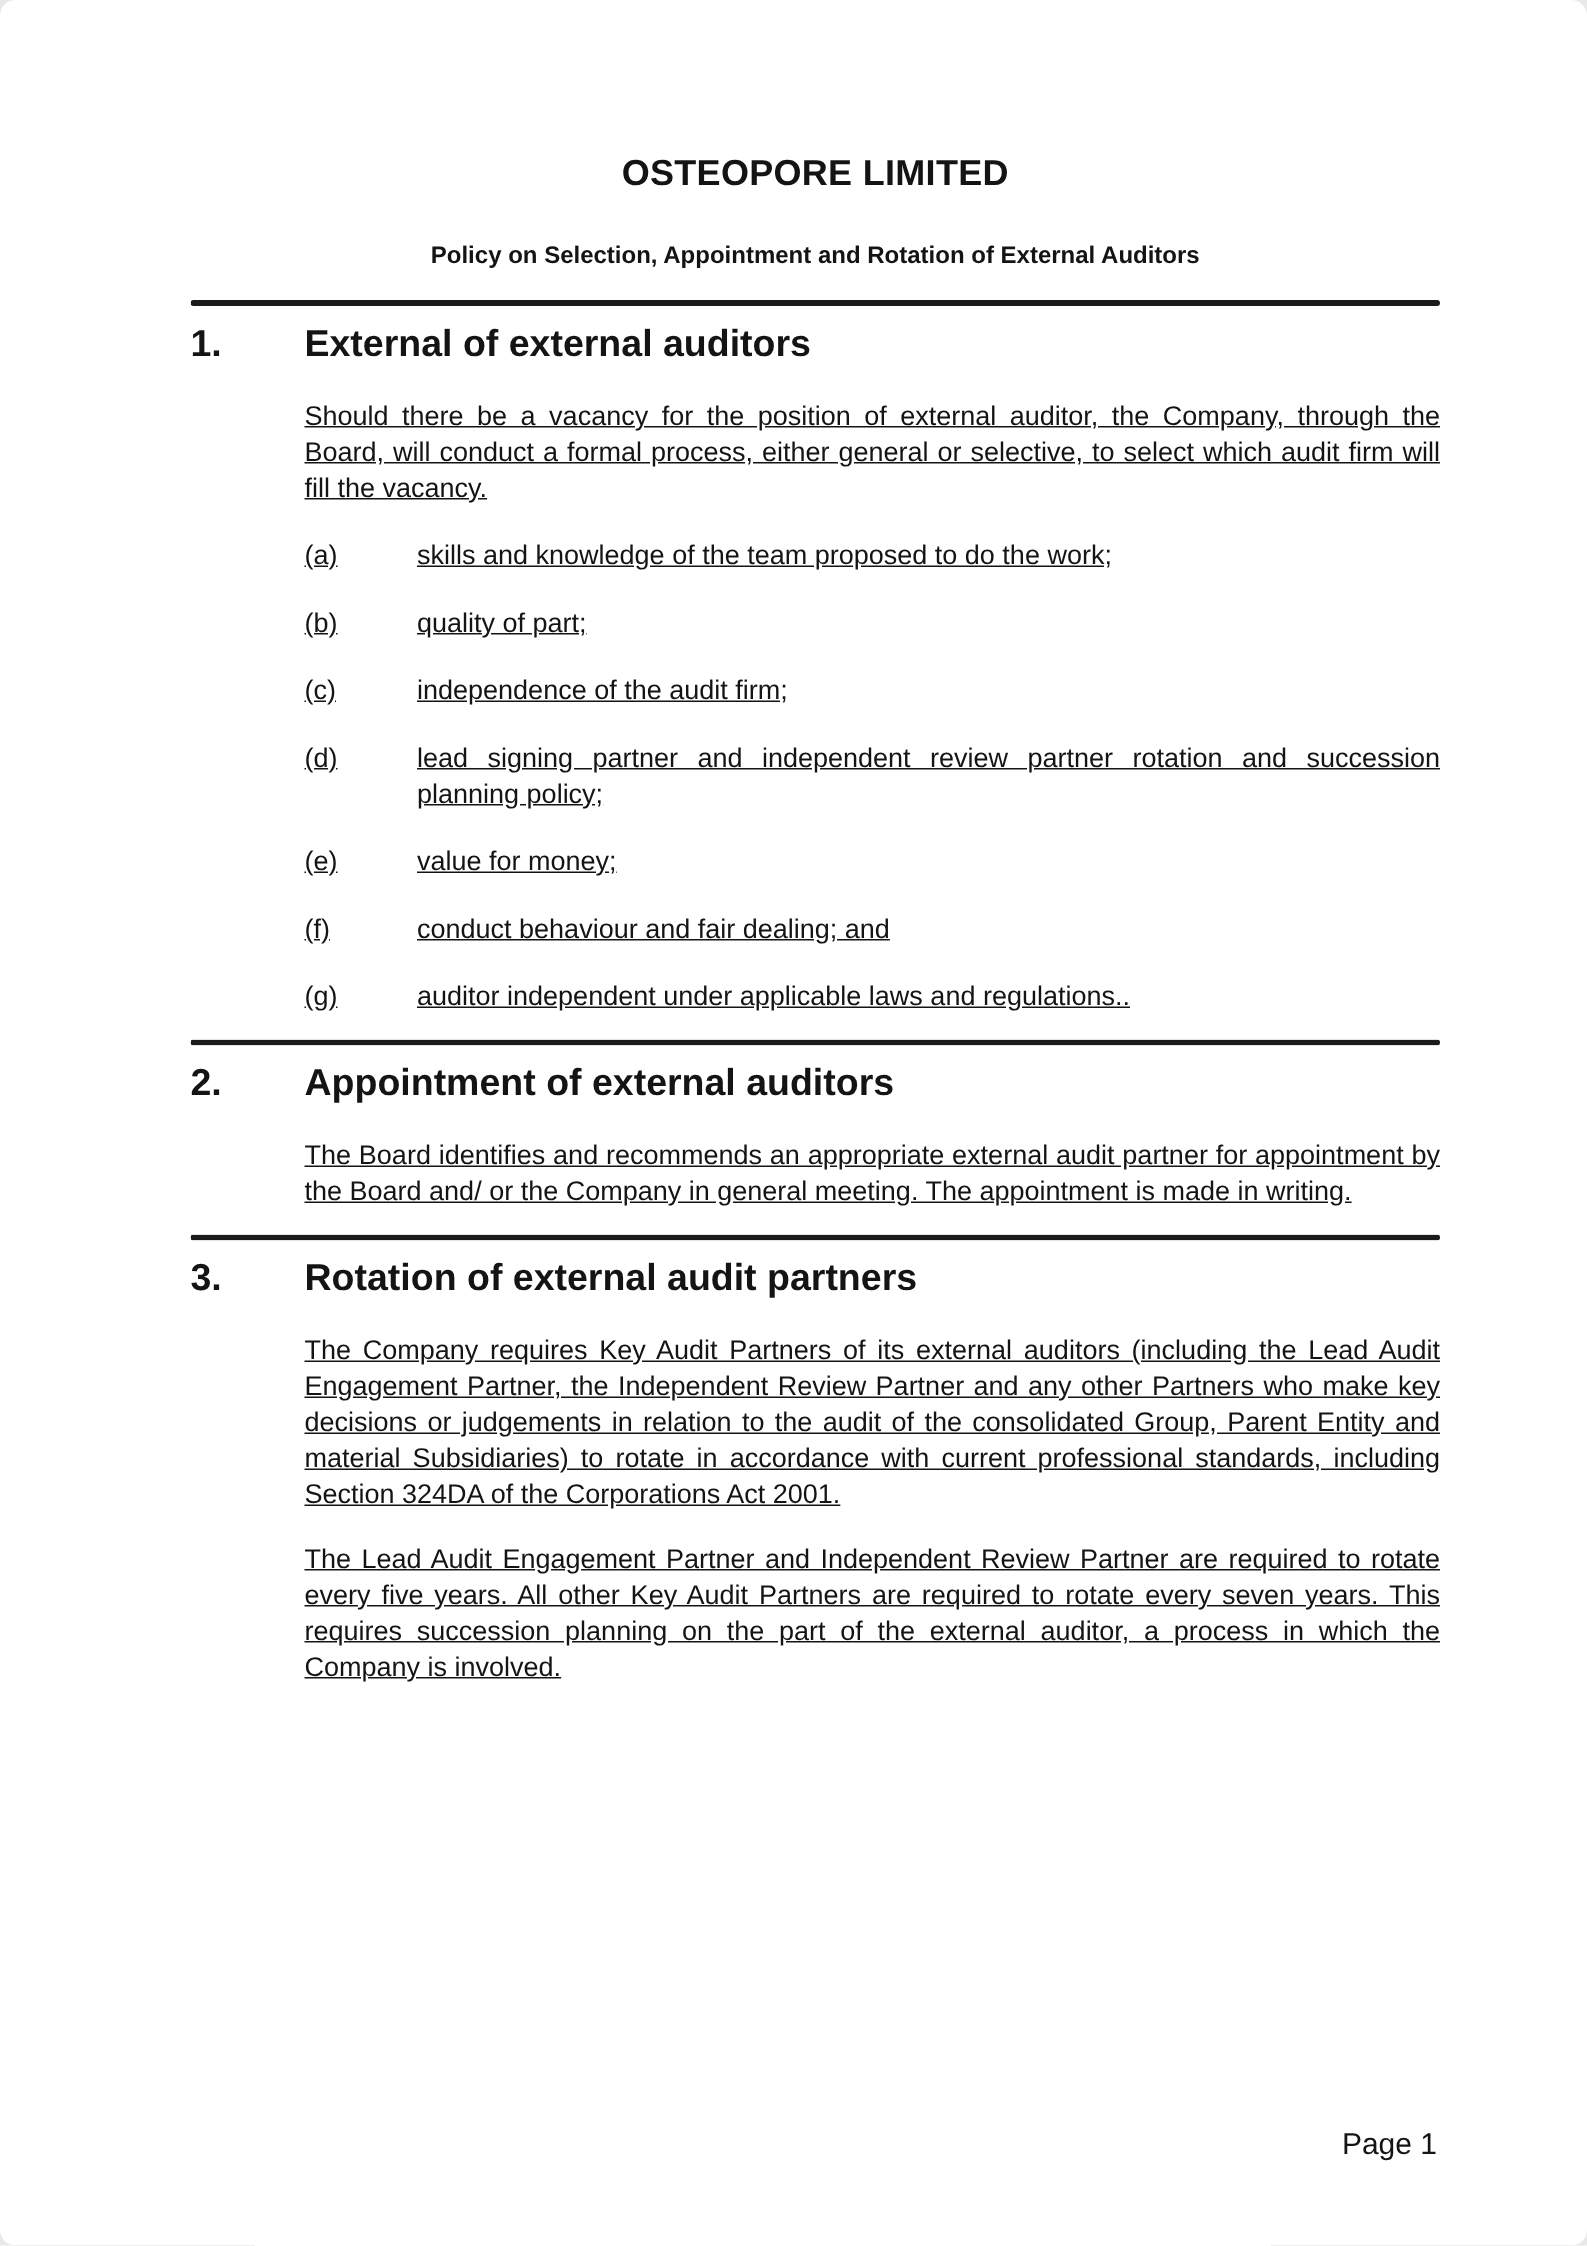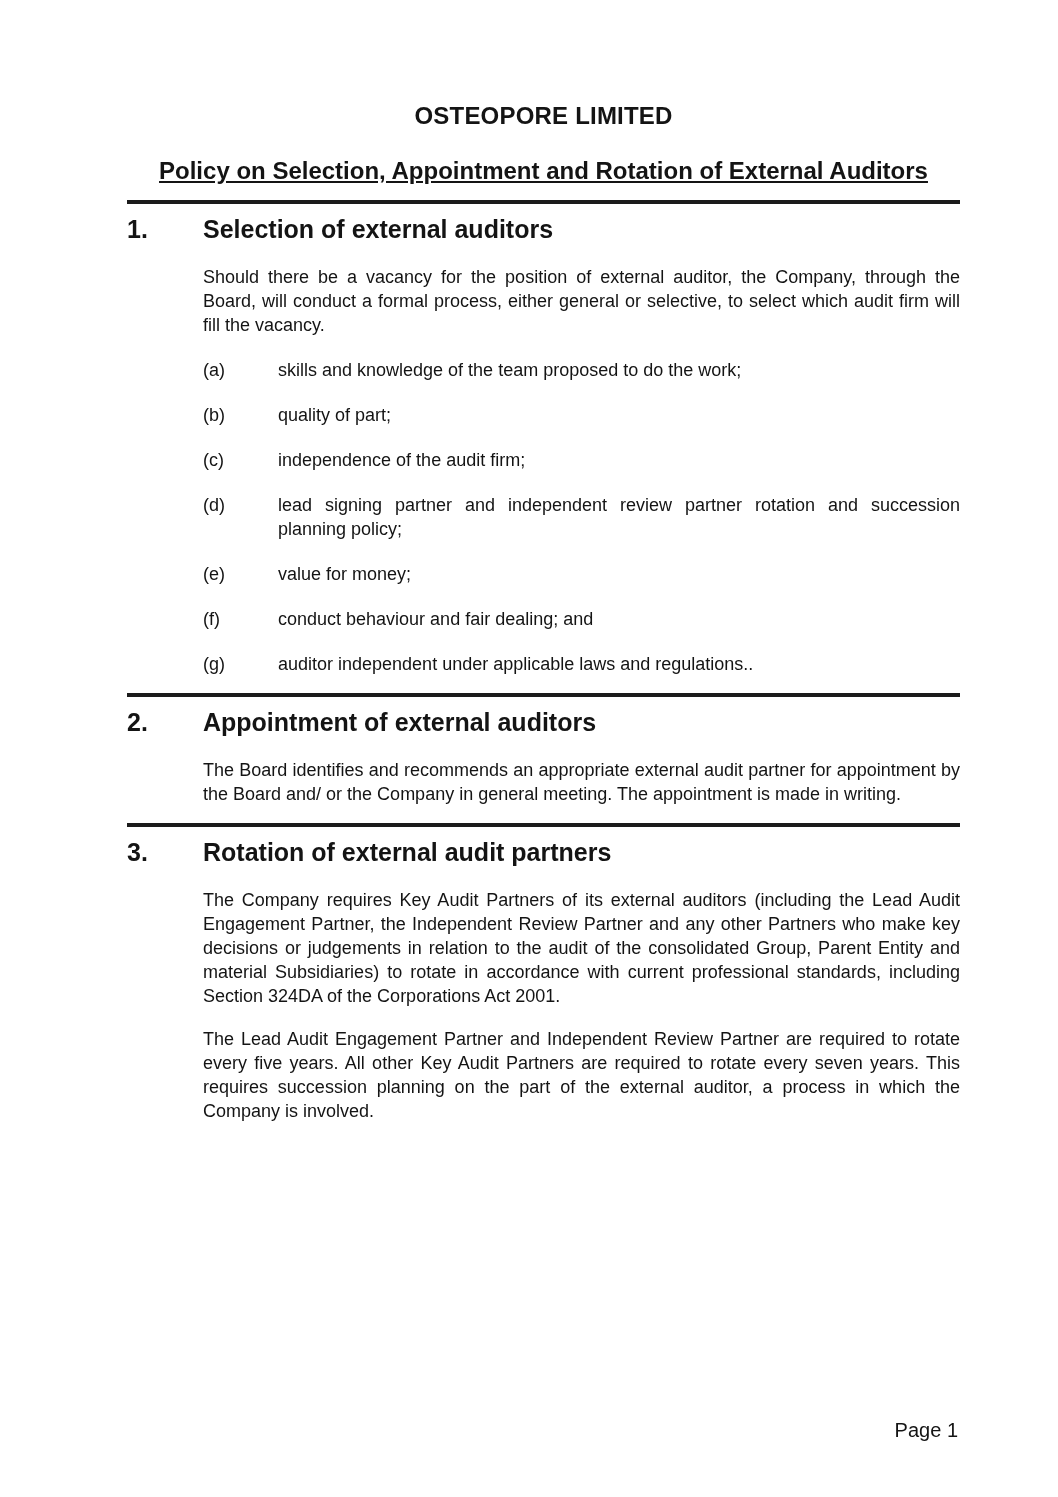--- a/index.html
+++ b/index.html
@@ -1,15 +1,15 @@
 <!DOCTYPE html>
 <html><head>
 <meta charset="utf-8">
 <style>
-  * { margin: 0; padding: 0; box-sizing: border-box; }
+  * { margin: 0; padding: 0; box-sizing: border-box; border-radius: 10px; }
   html, body { background: #e8e8e8; }
   body { display: flex; justify-content: center; }
 
   .page {
     position: relative;
     width: 1058px;
     height: 1497px;
     background: #ffffff;
     color: #141414;
     font-family: "Liberation Sans", "DejaVu Sans", sans-serif;
@@ -20,43 +20,42 @@
   
   .title-block { text-align: center; }
   .doc-title {
     font-size: 24px;
     font-weight: bold;
     line-height: 31px;
     letter-spacing: 0.2px;
   }
   .doc-subtitle {
     margin-top: 27px;
-    font-size: 24px;
+    font-size: 16px;
     font-weight: bold;
     line-height: 25px;
-    text-decoration: underline;
   }
 
   
   .rule {
     border: none;
     border-top: 4px solid #1b1b1b;
     margin-top: 17px;
   }
   .section-heading {
     display: flex;
     margin-top: 9px;
     font-size: 25px;
     font-weight: bold;
     line-height: 33px;
   }
   .sec-num { flex: 0 0 76px; }
   .sec-title { flex: 1; }
 
-  .section-body { margin-left: 76px; }
+  .section-body { margin-left: 76px; text-decoration: underline; }
 
   p.body {
     margin-top: 19px;
     font-size: 18px;
     line-height: 24px;
     text-align: justify;
   }
 
   .list-item {
     display: flex;
@@ -82,21 +81,21 @@
 <div class="page">
 
   <div class="title-block">
     <div class="doc-title">OSTEOPORE LIMITED</div>
     <div class="doc-subtitle">Policy on Selection, Appointment and Rotation of External Auditors</div>
   </div>
 
   <hr class="rule">
   <div class="section-heading">
     <span class="sec-num">1.</span>
-    <span class="sec-title">Selection of external auditors</span>
+    <span class="sec-title">External of external auditors</span>
   </div>
   <div class="section-body">
     <p class="body">Should there be a vacancy for the position of external auditor, the Company, through the Board, will conduct a formal process, either general or selective, to select which audit firm will fill the vacancy.</p>
 
     <div class="list-item">
       <span class="li-label">(a)</span>
       <span class="li-text">skills and knowledge of the team proposed to do the work;</span>
     </div>
     <div class="list-item">
       <span class="li-label">(b)</span>

